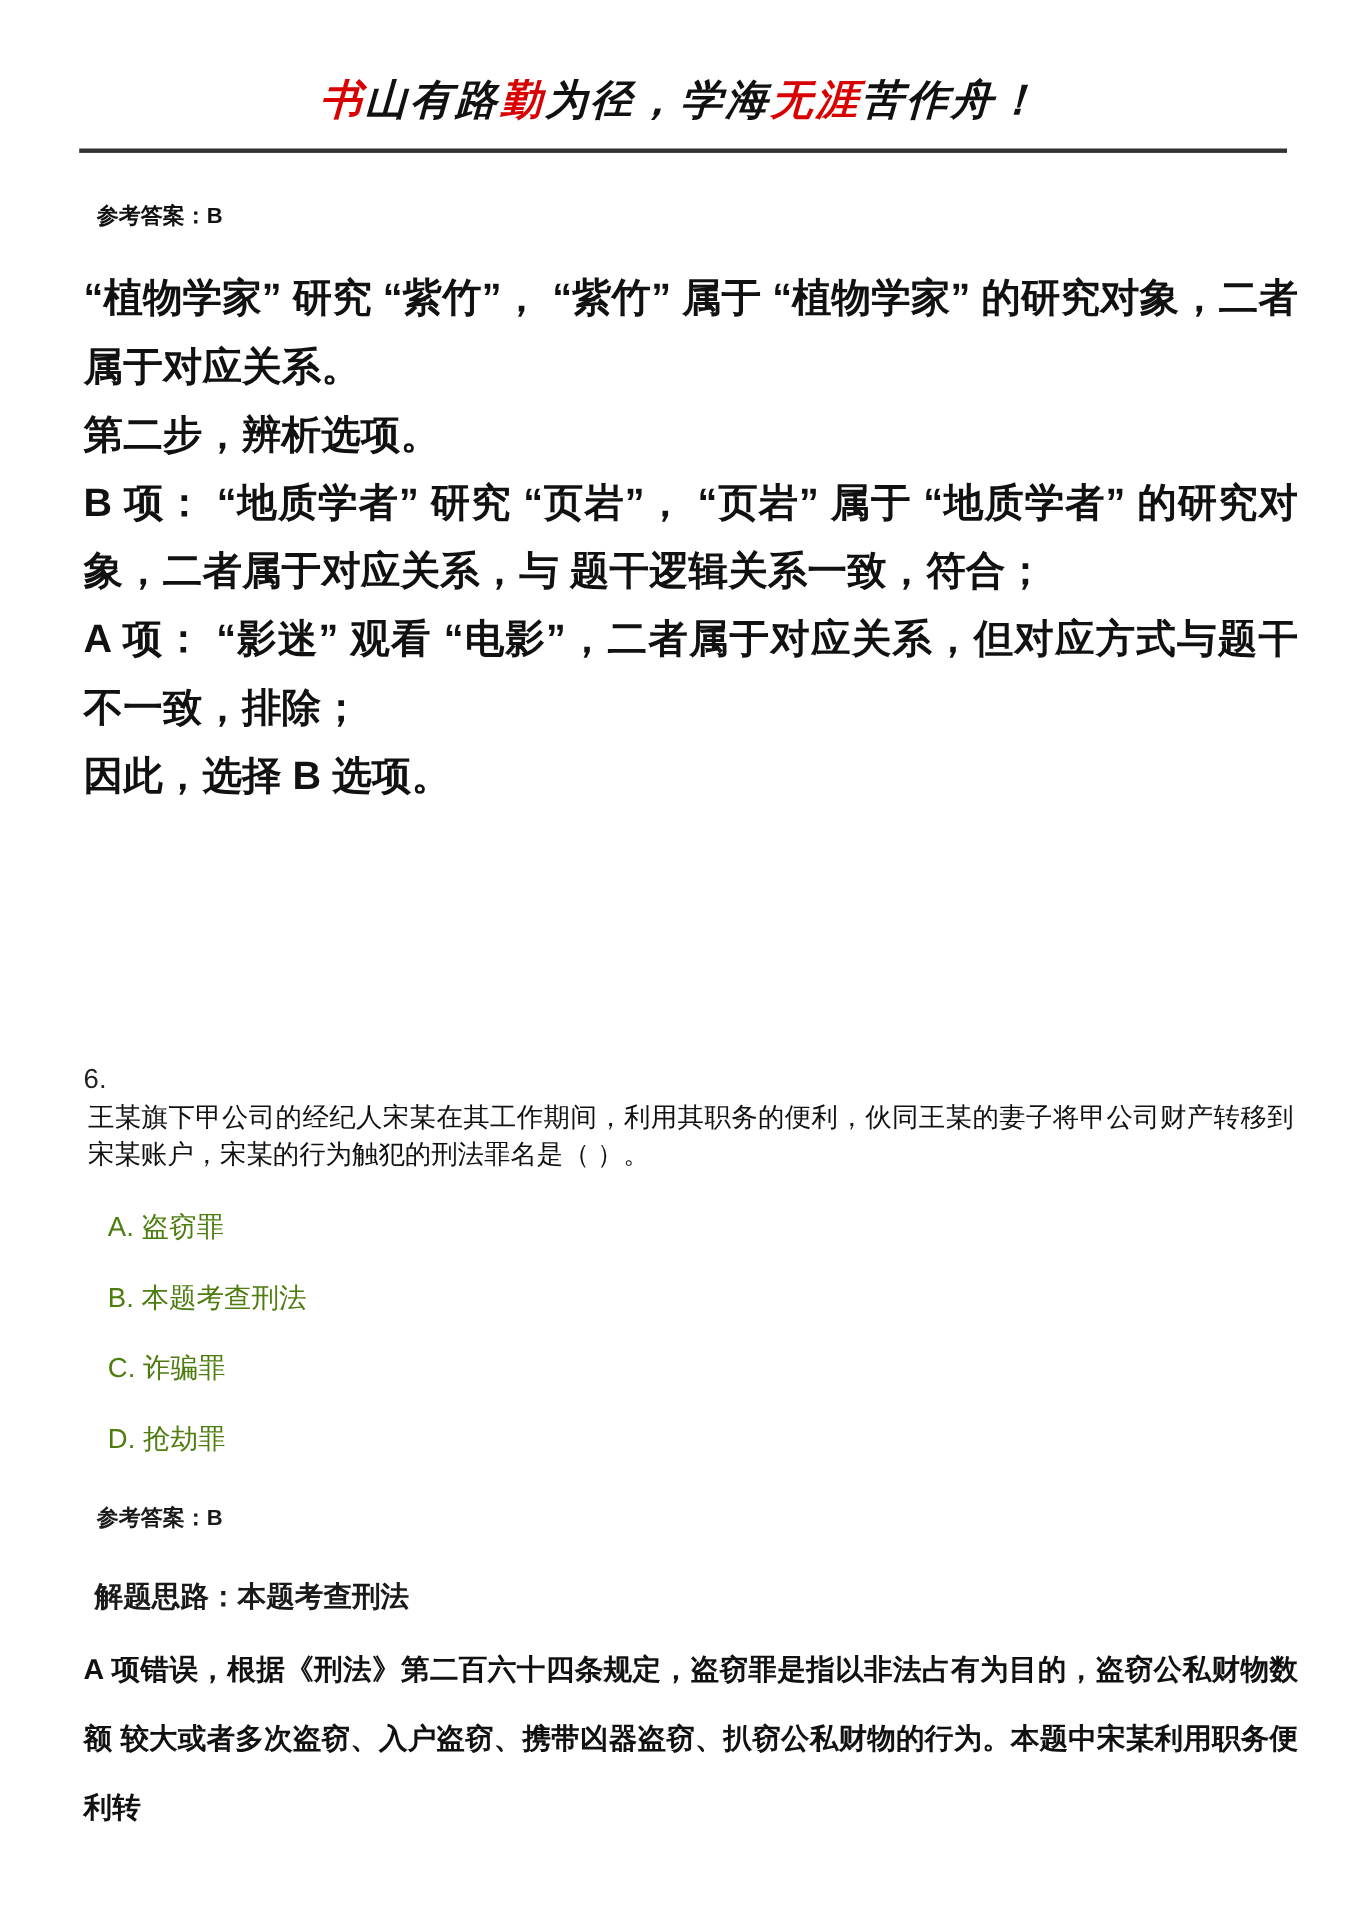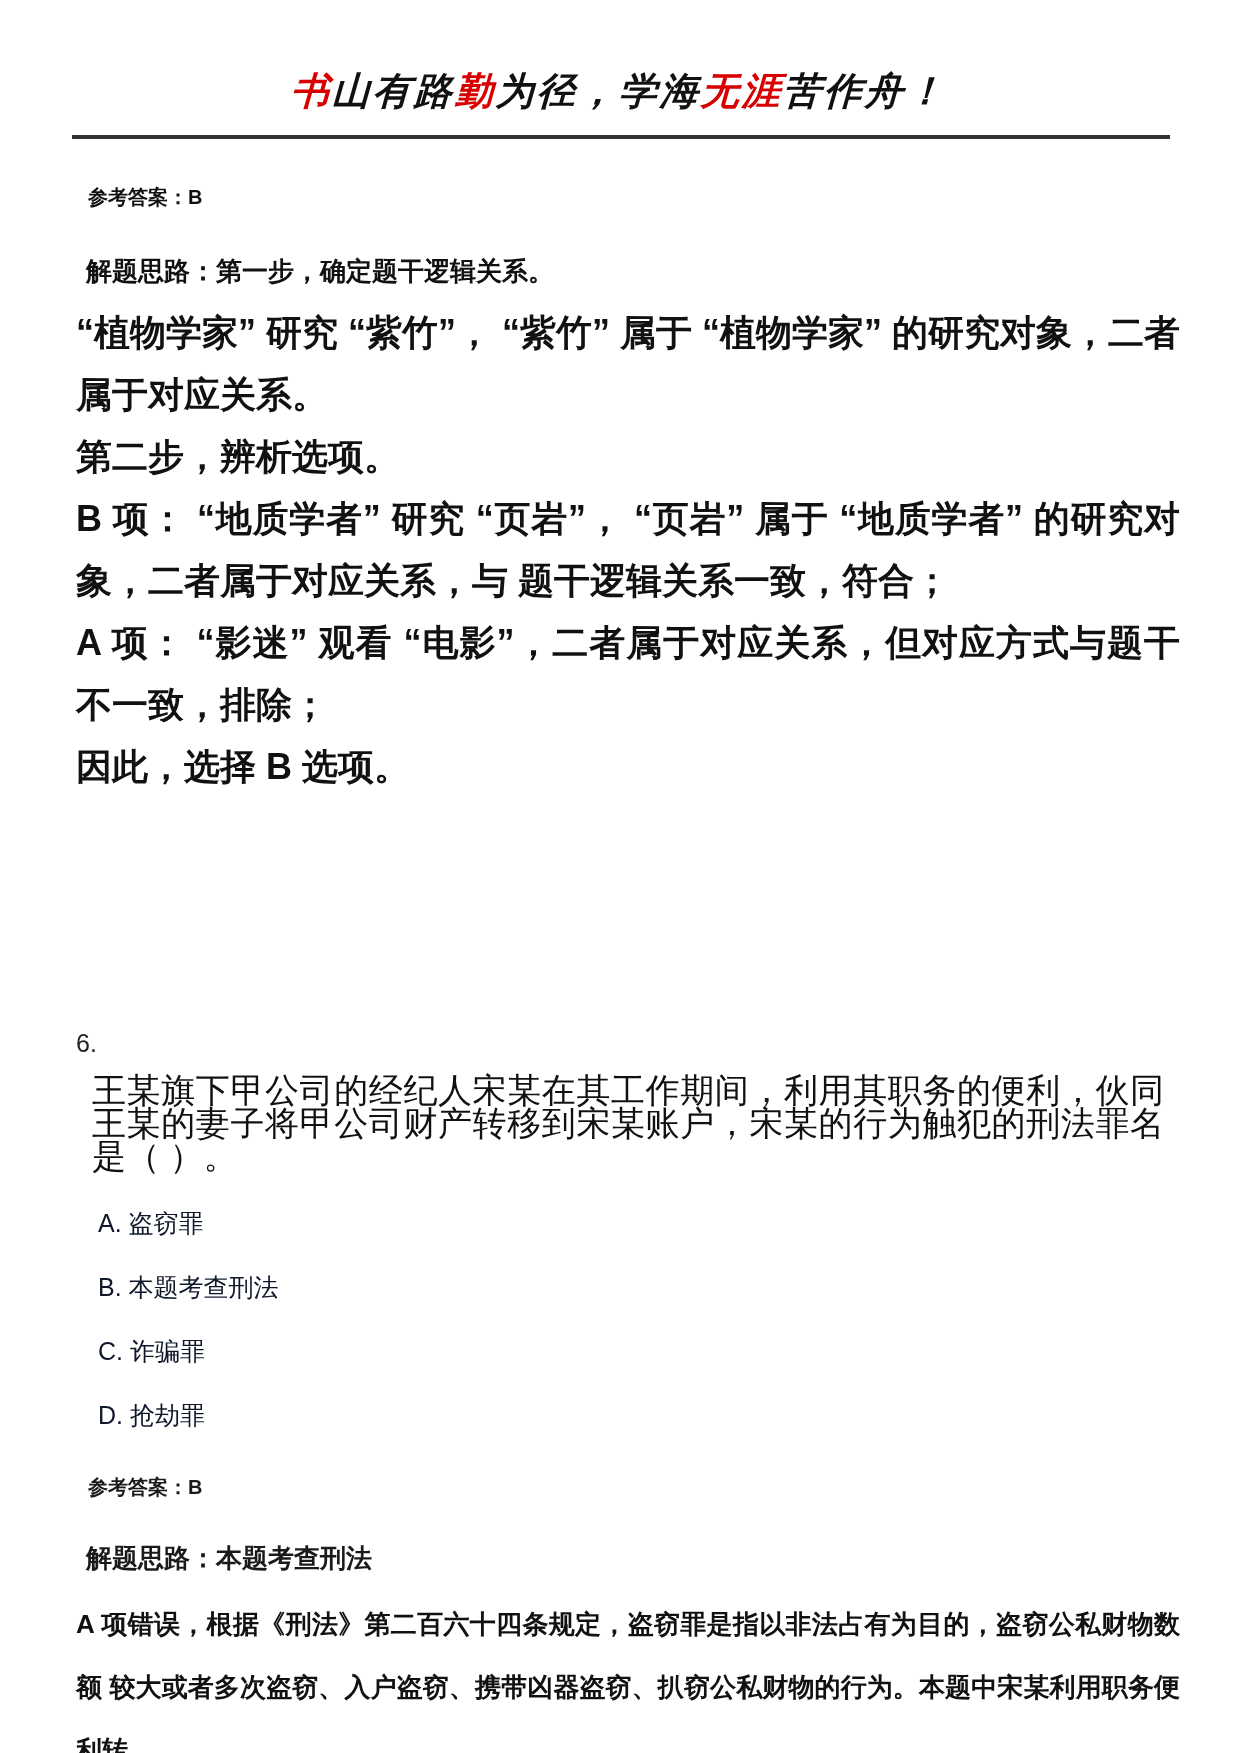--- a/index.html
+++ b/index.html
@@ -65,35 +65,35 @@
   
   .question { margin-top: 230px; }
   .q-number {
     margin: 0;
     font-size: 25px;
     line-height: 30px;
     font-weight: 400;
     color: #222222;
   }
   .q-stem {
-    margin: 16px;
-    font-size: 34px;
+    margin: 4px;
+    font-size: 24px;
     line-height: 33px;
     font-weight: 400;
     text-align: justify;
     color: #111111;
   }
   .q-options { margin-top: 18px; }
   .q-options p {
     margin: 0;
     padding-left: 22px;
     font-size: 25px;
     line-height: 64px;
     font-weight: 400;
-    color: #0f172a;
+    color: #4d7c0f;
   }
   .question .answer-label { line-height: 56px; }
   .q-analysis-title { margin-top: 0; }
   .q-analysis-body {
     margin: 4px 0 0 0;
     font-size: 26px;
     line-height: 63px;
     font-weight: 600;
     text-align: justify;
     color: #111111;
@@ -107,21 +107,20 @@
   <div class="motto">
     <span style="color: rgb(216, 0, 0);">书</span><span style="color: rgb(17, 17, 17);">山有路</span><span style="color: rgb(216, 0, 0);">勤</span><span style="color: rgb(17, 17, 17);">为径，</span><span style="color: rgb(17, 17, 17);">学海</span><span style="color: rgb(216, 0, 0);">无涯</span><span style="color: rgb(17, 17, 17);">苦作舟！</span>
   </div>
 
   <div class="divider"></div>
 
   <div class="content">
 
     <div class="exp">
       <p class="answer-label">参考答案：B</p>
-      <p class="analysis-title">解题思路：第一步，确定题干逻辑关系。</p>
       <p>“植物学家” 研究 “紫竹”， “紫竹” 属于 “植物学家” 的研究对象，二者属于对应关系。</p>
       <p>第二步，辨析选项。</p>
       <p>B 项： “地质学者” 研究 “页岩”， “页岩” 属于 “地质学者” 的研究对象，二者属于对应关系，与 题干逻辑关系一致，符合；</p>
       <p>A 项： “影迷” 观看 “电影”，二者属于对应关系，但对应方式与题干不一致，排除；</p>
       <p>因此，选择 B 选项。</p>
     </div>
 
     <div class="question">
       <p class="q-number">6.</p>
       <p class="q-stem">王某旗下甲公司的经纪人宋某在其工作期间，利用其职务的便利，伙同王某的妻子将甲公司财产转移到宋某账户，宋某的行为触犯的刑法罪名是（ ）。</p>

